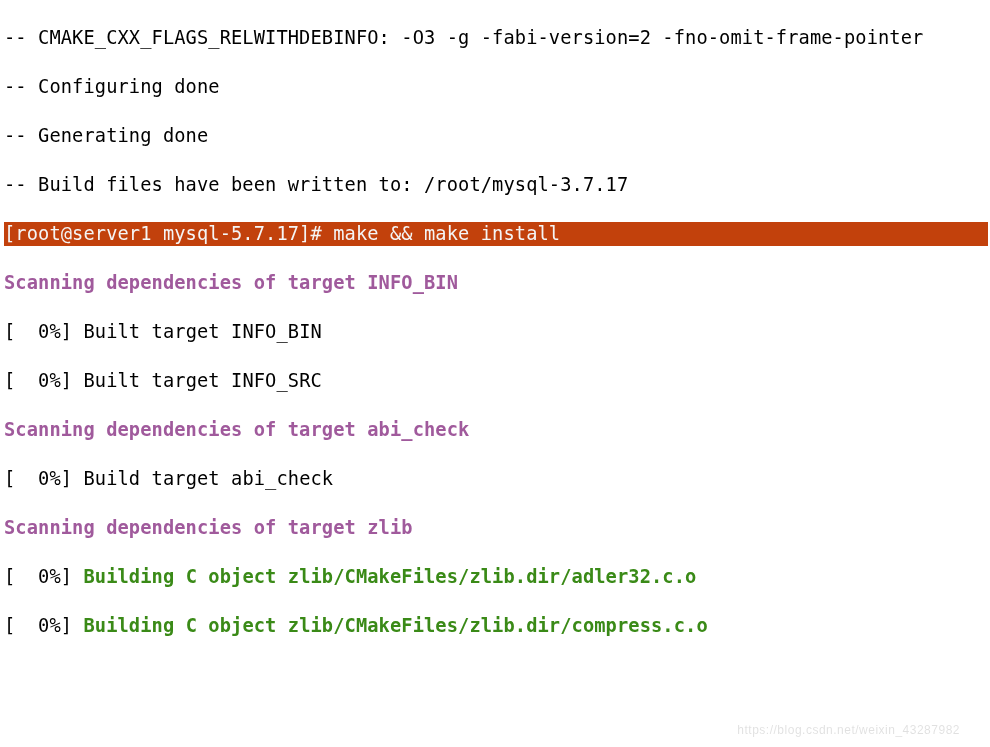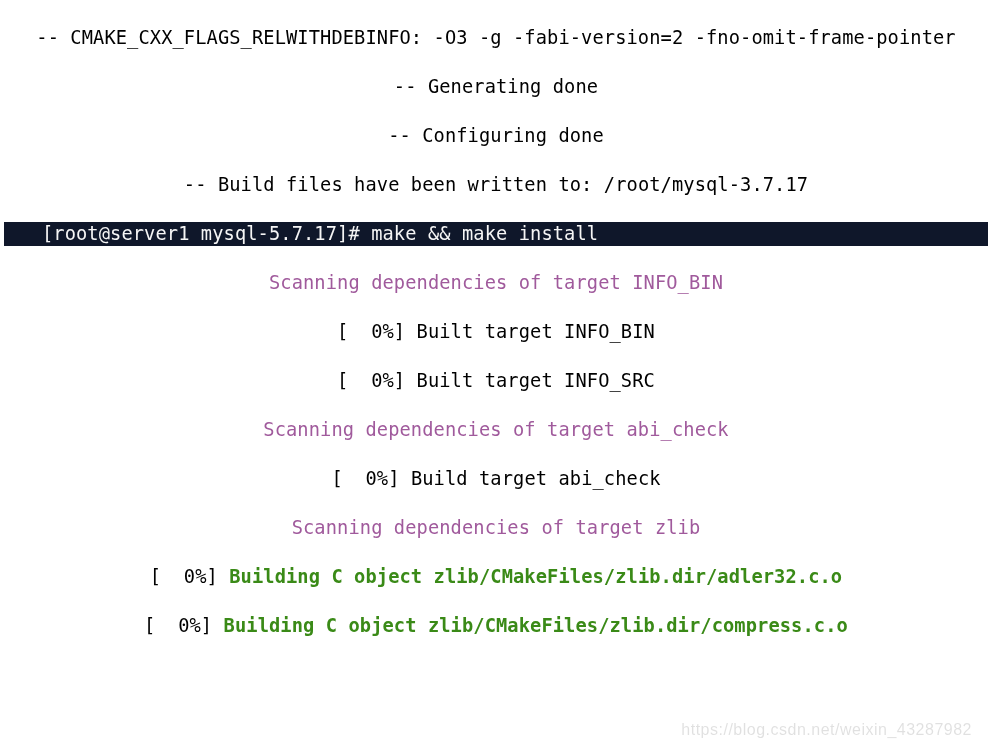--- a/index.html
+++ b/index.html
@@ -11,47 +11,47 @@
     font-size: 18.7px;
     line-height: 24.5px;
     letter-spacing: 0.1px;
     color: #000000;
   }
   .term {
     padding: 1px 2px 6px 4px;
     white-space: pre;
     word-break: break-all;
   }
-  .line { display: block; text-align: center; }
+  .line { display: block; }
   .green   { color: #3a8a17; font-weight: bold; }
-  .magenta { color: #a05a9c; font-weight: normal; }
+  .magenta { color: #a05a9c; font-weight: bold; }
   .promptbar {
-    background: #0f172a;
+    background: #c2410c;
     color: #f5f5f5;
     display: block;
   }
   .watermark {
     position: absolute;
-    right: 18px;
+    right: 30px;
     top: 718px;
-    font-size: 16px;
+    font-size: 12px;
     color: rgba(0,0,0,0.12);
     font-family: sans-serif;
     letter-spacing: 0.5px;
   }
   .wrapper { position: relative; width: 990px; }
 </style>
 </head>
 <body>
 <div class="wrapper">
 
 <div class="term">
 <span class="line">-- CMAKE_CXX_FLAGS_RELWITHDEBINFO: -O3 -g -fabi-version=2 -fno-omit-frame-pointer</span>
+<span class="line">-- Configuring done</span>
 <span class="line">-- Generating done</span>
-<span class="line">-- Configuring done</span>
 <span class="line">-- Build files have been written to: /root/mysql-3.7.17</span>
 <span class="line promptbar">[root@server1 mysql-5.7.17]# make &amp;&amp; make install                               </span>
 <span class="line magenta">Scanning dependencies of target INFO_BIN</span>
 <span class="line"><span>[  0%] </span><span>Built target INFO_BIN</span></span>
 <span class="line"><span>[  0%] </span><span>Built target INFO_SRC</span></span>
 <span class="line magenta">Scanning dependencies of target abi_check</span>
 <span class="line"><span>[  0%] </span><span>Build target abi_check</span></span>
 <span class="line magenta">Scanning dependencies of target zlib</span>
 <span class="line"><span>[  0%] </span><span class="green">Building C object zlib/CMakeFiles/zlib.dir/adler32.c.o</span></span>
 <span class="line"><span>[  0%] </span><span class="green">Building C object zlib/CMakeFiles/zlib.dir/compress.c.o</span></span>

